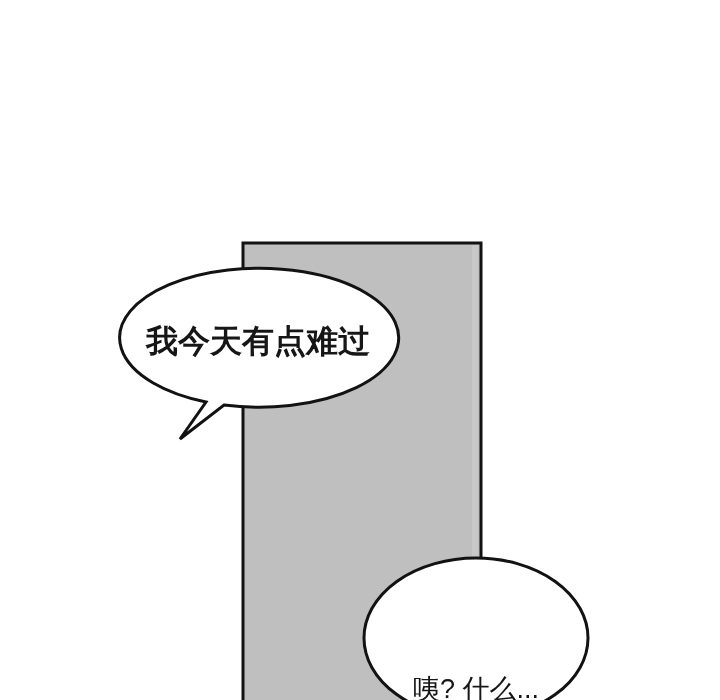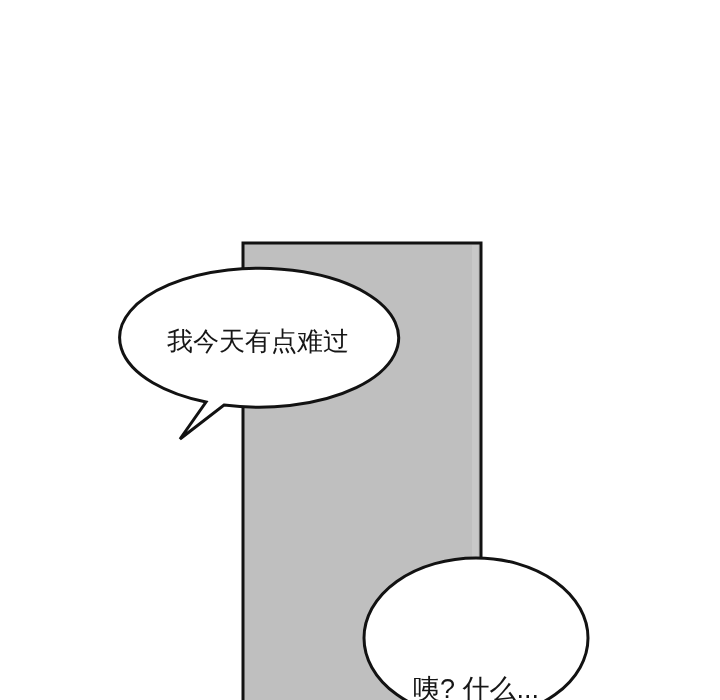--- a/index.html
+++ b/index.html
@@ -27,22 +27,23 @@
     position: absolute;
     color: #161616;
     text-align: center;
     white-space: pre;
     user-select: none;
   }
   .bubble-text-1 {
     left: 118px;
     top: 324px;
     width: 280px;
-    font-size: 26px;
+    font-size: 32px;
     line-height: 34px;
+    font-weight: bold;
   }
   .bubble-text-2 {
     left: 336px;
     top: 604px;
     width: 280px;
     font-size: 27px;
     line-height: 34px;
   }
 </style>
 </head>

